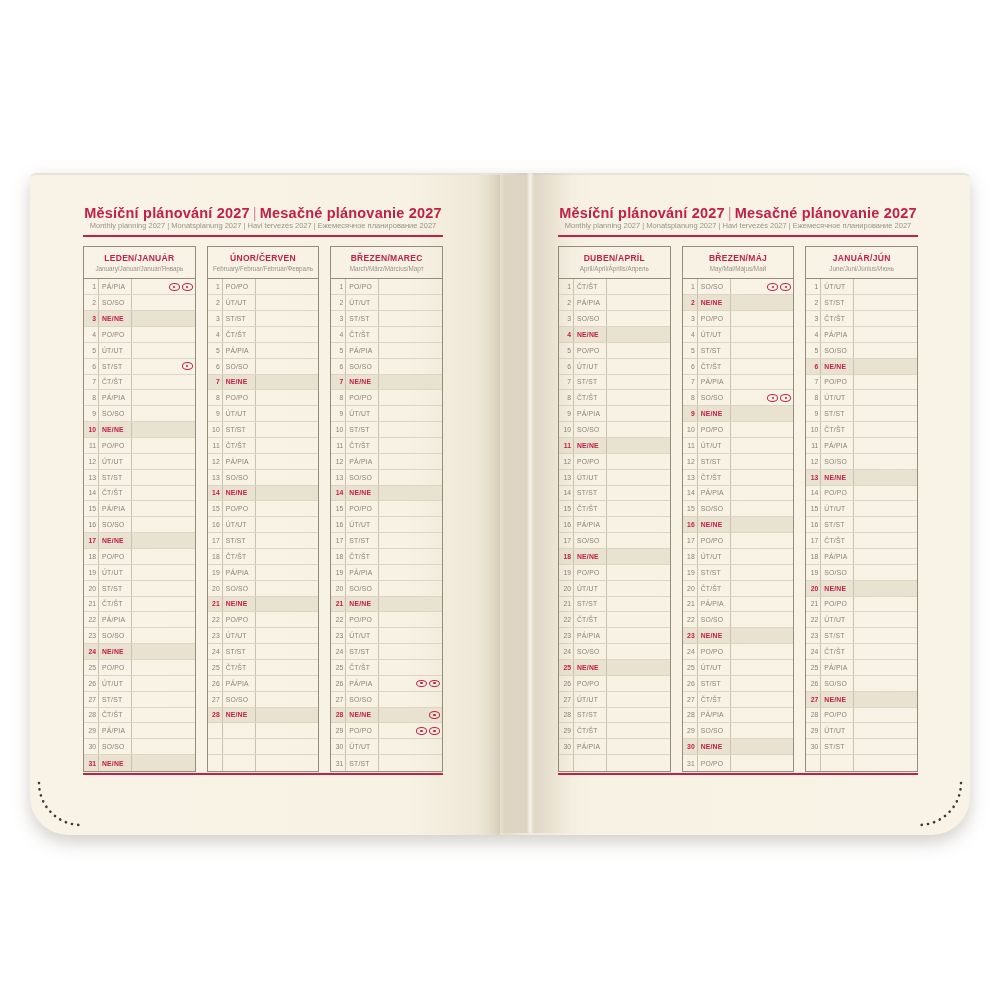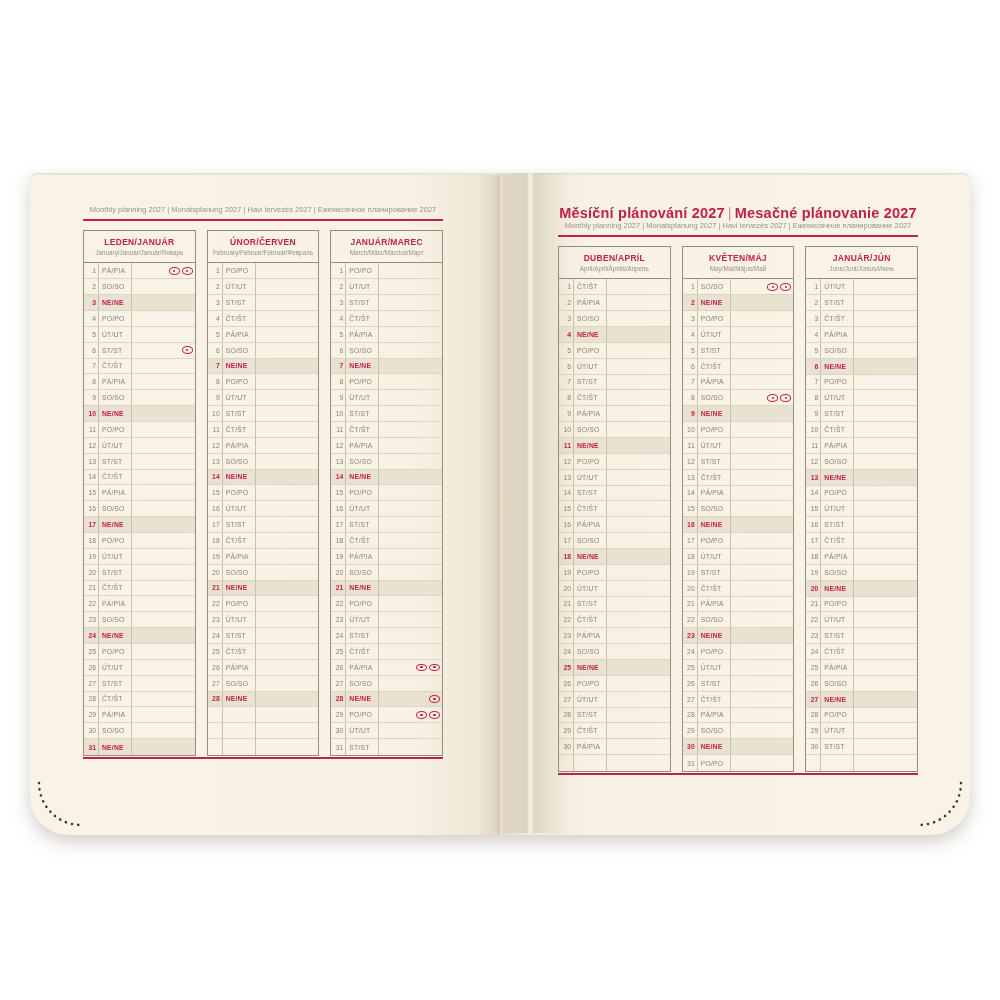--- a/index.html
+++ b/index.html
@@ -80,20 +80,23 @@
   }
   .stitch{position:absolute;pointer-events:none;}
 </style>
 </head>
 <body>
 
 <div class="spread">
 
   <div class="page page-left">
     <div class="page-inner">
+      <div class="sheet-title">
+        <span>Měsíční plánování 2027</span><span class="sep">|</span><span>Mesačné plánovanie 2027</span>
+      </div>
       <div class="sheet-subtitle">Monthly planning 2027 | Monatsplanung 2027 | Havi tervezés 2027 | Ежемесячное планирование 2027</div>
       <div class="rule top"></div>
       <div class="months">
           <div class="month">
             <div class="m-head">
               <div class="m-name">LEDEN/JANUÁR</div>
               <div class="m-sub">January/Januar/Január/Январь</div>
             </div>
             <div class="rows">
               <div class="row">
@@ -416,21 +419,21 @@
               </div>
               <div class="row">
                 <div class="c-num"></div>
                 <div class="c-day"></div>
                 <div class="c-notes"></div>
               </div>
             </div>
           </div>
           <div class="month">
             <div class="m-head">
-              <div class="m-name">JANUÁR/MAREC</div>
+              <div class="m-name">BŘEZEN/MAREC</div>
               <div class="m-sub">March/März/Március/Март</div>
             </div>
             <div class="rows">
               <div class="row">
                 <div class="c-num">1</div>
                 <div class="c-day">PO/PO</div>
                 <div class="c-notes"></div>
               </div>
               <div class="row">
                 <div class="c-num">2</div>
@@ -766,21 +769,21 @@
               </div>
               <div class="row">
                 <div class="c-num"></div>
                 <div class="c-day"></div>
                 <div class="c-notes"></div>
               </div>
             </div>
           </div>
           <div class="month">
             <div class="m-head">
-              <div class="m-name">KVĚTEN/MÁJ</div>
+              <div class="m-name">BŘEZEN/MÁJ</div>
               <div class="m-sub">May/Mai/Május/Май</div>
             </div>
             <div class="rows">
               <div class="row">
                 <div class="c-num">1</div>
                 <div class="c-day">SO/SO</div>
                 <div class="c-notes">
                   <span class="hicon"></span>
                   <span class="hicon"></span>
                 </div>

